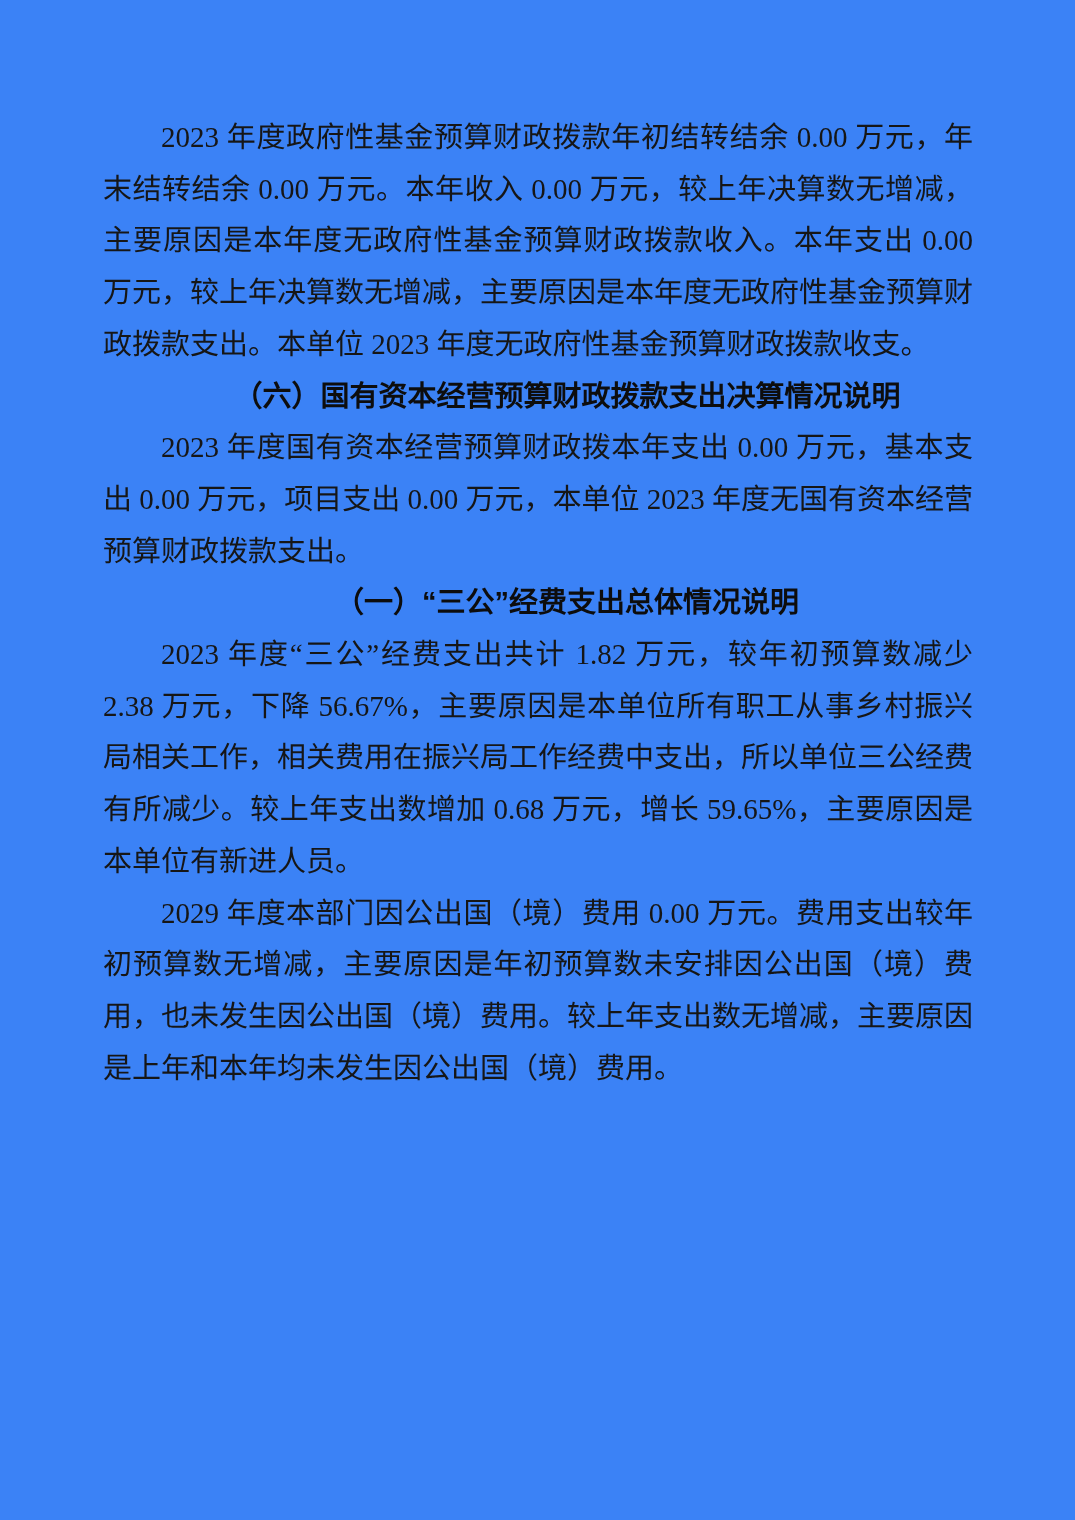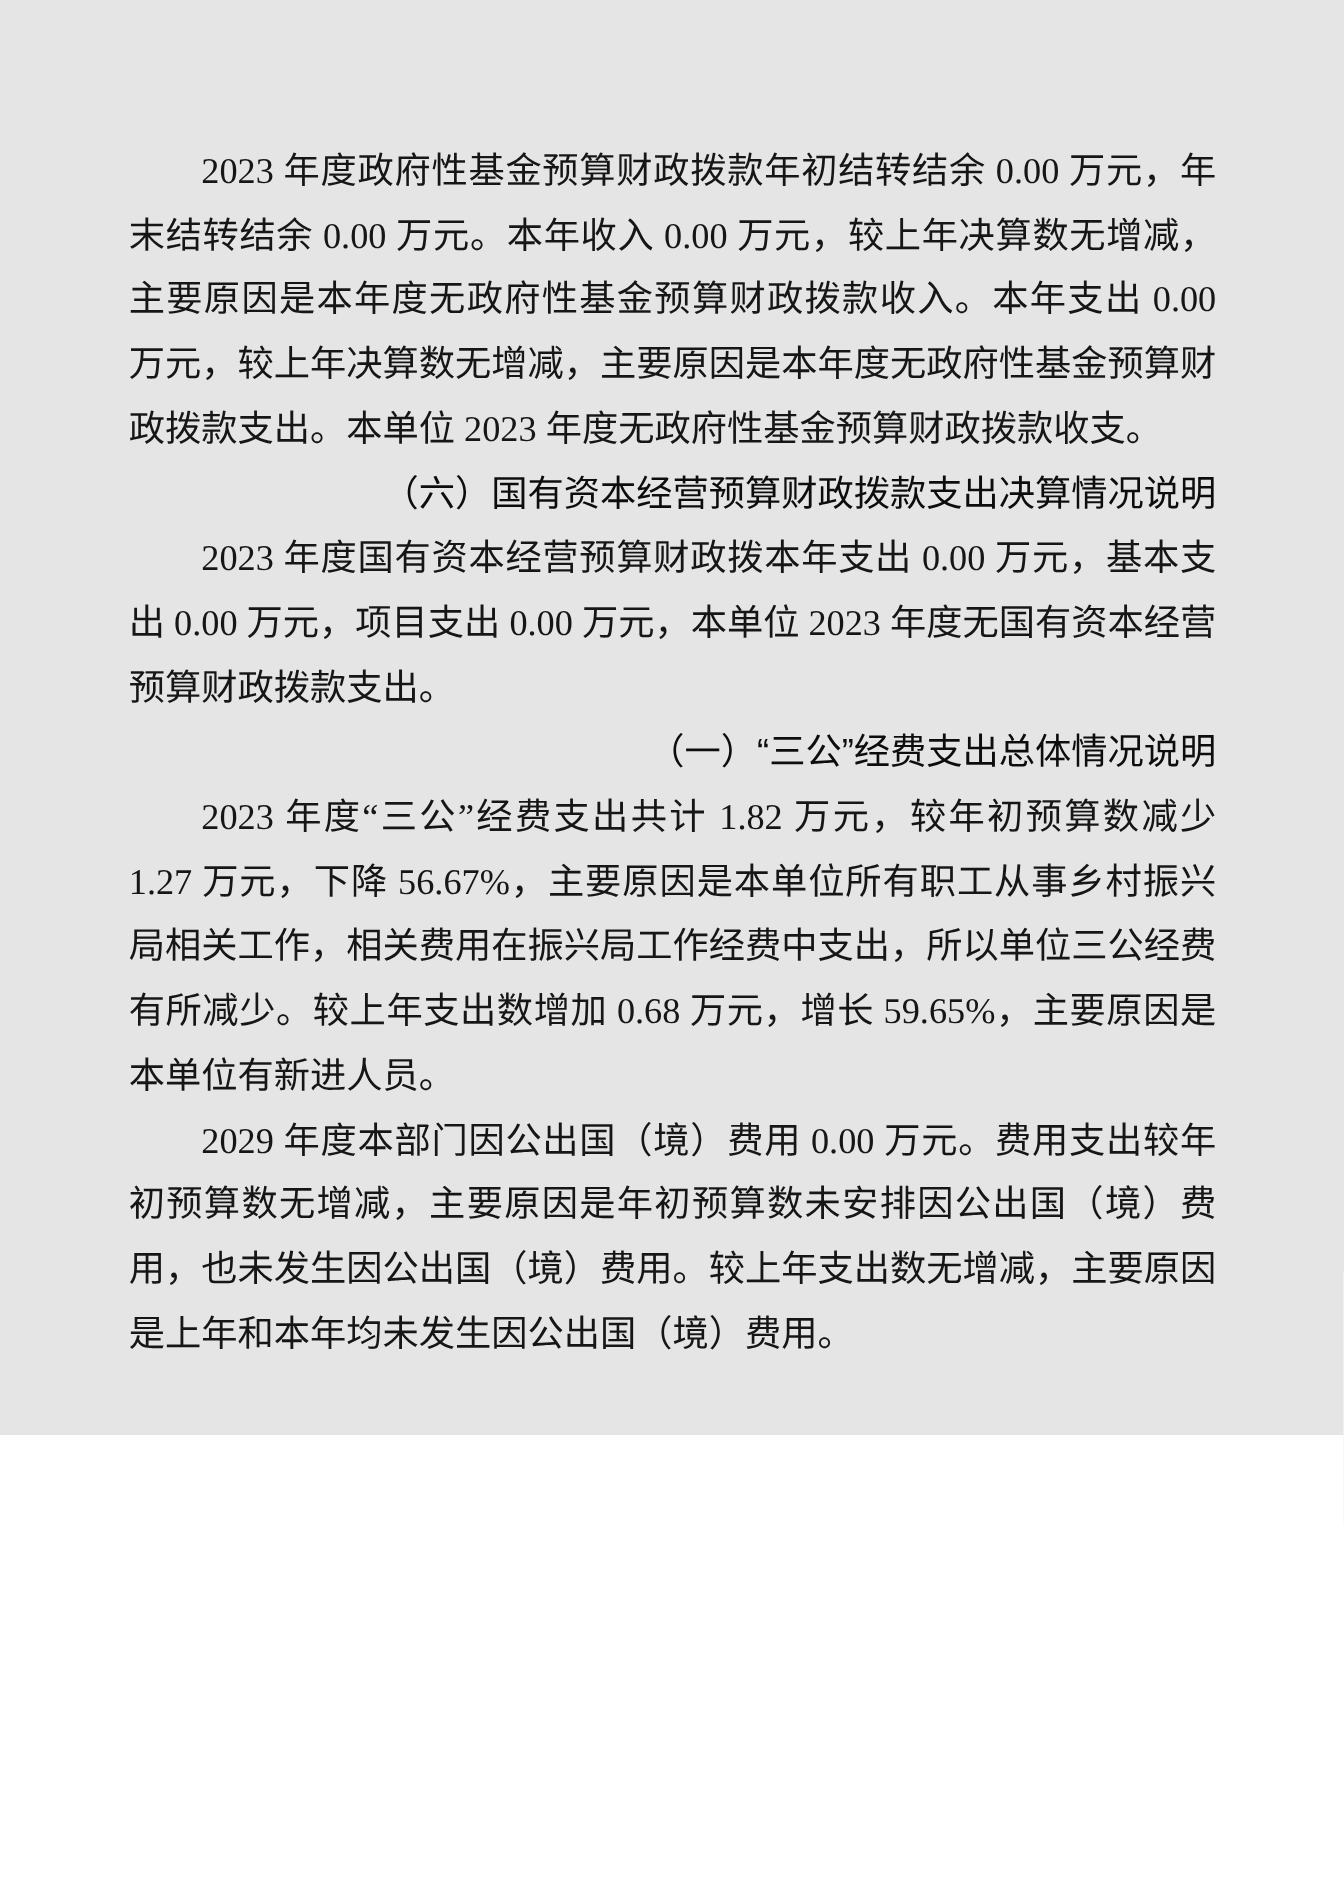--- a/index.html
+++ b/index.html
@@ -3,22 +3,22 @@
 <meta charset="utf-8">
 <style>
   html, body {
     margin: 0;
     padding: 0;
     background: #ffffff;
   }
   .page {
     position: relative;
     width: 1075px;
-    height: 1148px;
-    background: #e5e5e5;
+    height: 1520px;
+    background: #3b82f6;
     overflow: hidden;
   }
   .content {
     position: absolute;
     top: 112px;
     left: 103px;
     width: 870px;
   }
   .para, .hd {
     margin: 0;
@@ -29,31 +29,31 @@
     color: #161616;
     letter-spacing: 0;
   }
   .para {
     font-family: "Liberation Serif", "DejaVu Serif", serif;
     text-align: justify;
     text-justify: inter-character;
   }
   .hd {
     font-family: "Liberation Sans", "DejaVu Sans", sans-serif;
-    font-weight: 400;
+    font-weight: 700;
     color: #0d0d0d;
-    text-align: right;
+    text-align: center;
     white-space: nowrap;
   }
 </style>
 </head>
 <body>
 
 <div class="page">
   <div class="content">
     <p class="para">2023 年度政府性基金预算财政拨款年初结转结余 0.00 万元，年末结转结余 0.00 万元。本年收入 0.00 万元，较上年决算数无增减，主要原因是本年度无政府性基金预算财政拨款收入。本年支出 0.00 万元，较上年决算数无增减，主要原因是本年度无政府性基金预算财政拨款支出。本单位 2023 年度无政府性基金预算财政拨款收支。</p>
     <h2 class="hd">（六）国有资本经营预算财政拨款支出决算情况说明</h2>
     <p class="para">2023 年度国有资本经营预算财政拨本年支出 0.00 万元，基本支出 0.00 万元，项目支出 0.00 万元，本单位 2023 年度无国有资本经营预算财政拨款支出。</p>
     <h3 class="hd">（一）“三公”经费支出总体情况说明</h3>
-    <p class="para">2023 年度“三公”经费支出共计 1.82 万元，较年初预算数减少 1.27 万元，下降 56.67%，主要原因是本单位所有职工从事乡村振兴局相关工作，相关费用在振兴局工作经费中支出，所以单位三公经费有所减少。较上年支出数增加 0.68 万元，增长 59.65%，主要原因是本单位有新进人员。</p>
+    <p class="para">2023 年度“三公”经费支出共计 1.82 万元，较年初预算数减少 2.38 万元，下降 56.67%，主要原因是本单位所有职工从事乡村振兴局相关工作，相关费用在振兴局工作经费中支出，所以单位三公经费有所减少。较上年支出数增加 0.68 万元，增长 59.65%，主要原因是本单位有新进人员。</p>
     <p class="para">2029 年度本部门因公出国（境）费用 0.00 万元。费用支出较年初预算数无增减，主要原因是年初预算数未安排因公出国（境）费用，也未发生因公出国（境）费用。较上年支出数无增减，主要原因是上年和本年均未发生因公出国（境）费用。</p>
   </div>
 </div>
 
 </body></html>

